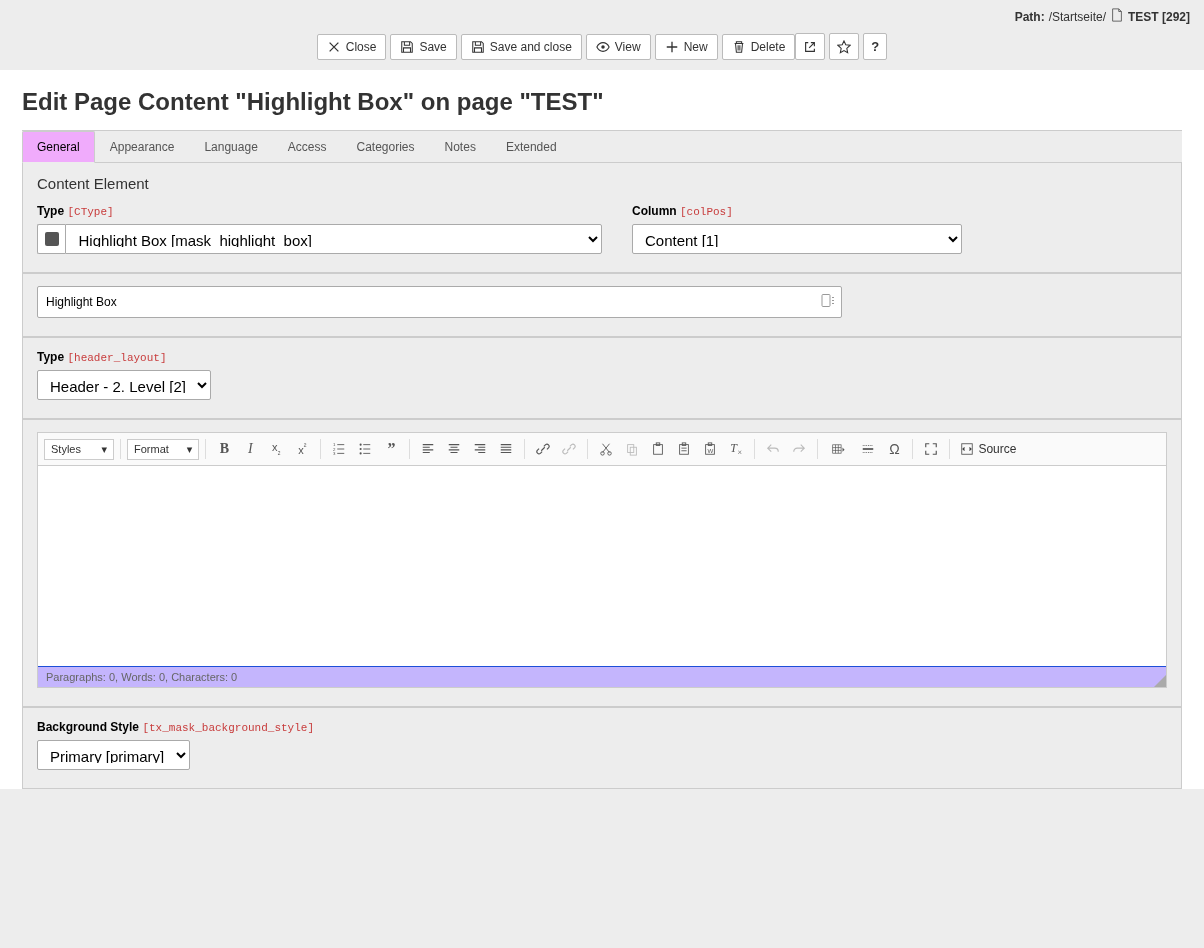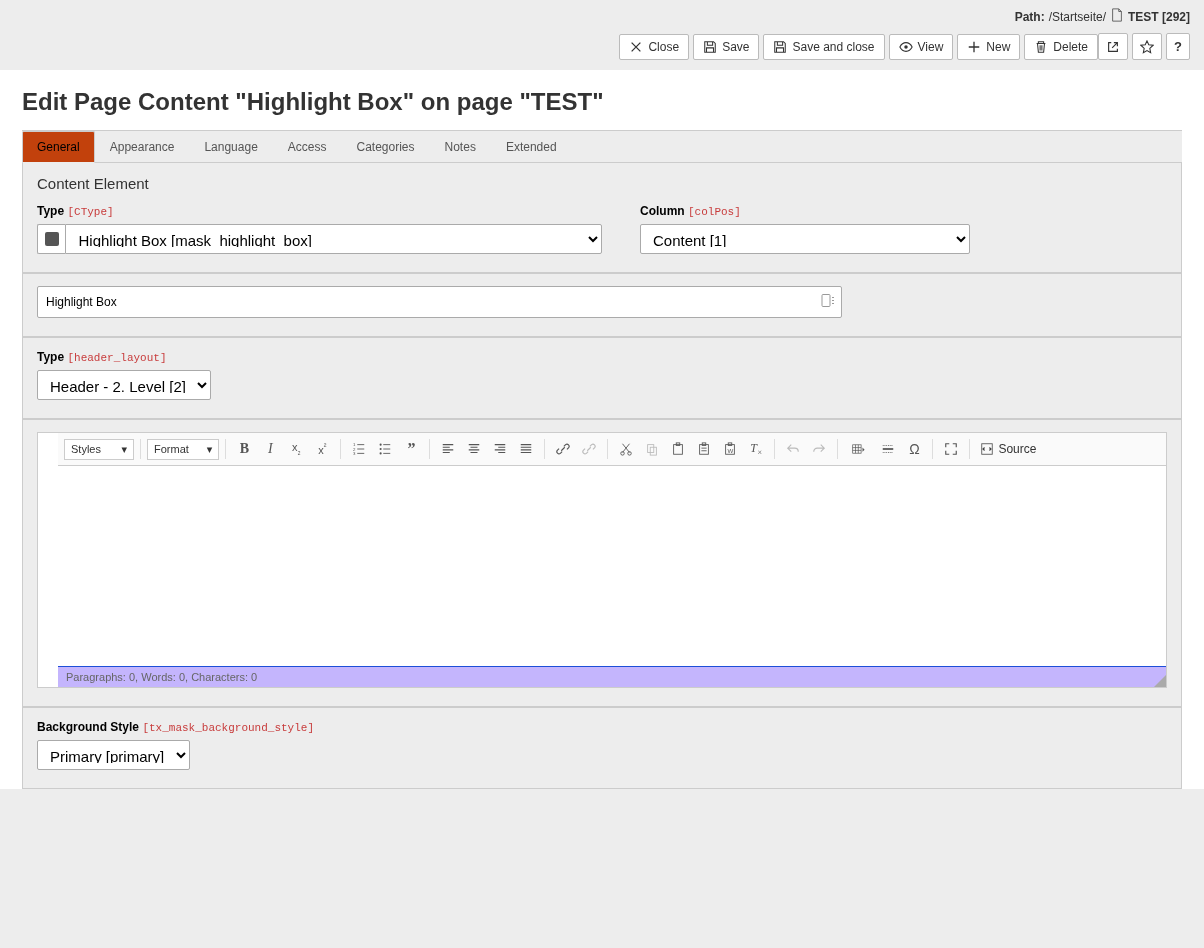--- a/index.html
+++ b/index.html
@@ -2,51 +2,51 @@
 <html><head>
 <meta charset="utf-8">
 <style>
 * { box-sizing: border-box; margin: 0; padding: 0; }
 body { font-family: -apple-system, BlinkMacSystemFont, "Segoe UI", Helvetica, Arial, sans-serif; font-size: 12px; background: #ededed; color: #333; }
 .topbar { display: flex; justify-content: flex-end; align-items: center; padding: 8px 14px 4px; font-size: 12px; }
 .topbar .path-label { font-weight: bold; margin-right: 4px; }
 .topbar a { color: #333; text-decoration: none; }
 .topbar .page-name { font-weight: bold; }
 .page-icon { display: inline-block; margin: 0 4px; }
-.toolbar { display: flex; justify-content: flex-end; align-items: center; padding: 4px 14px 10px; }
+.toolbar { display: flex; justify-content: center; align-items: center; padding: 4px 14px 10px; }
 .toolbar-left, .toolbar-right { display: flex; gap: 4px; }
 .btn { display: inline-flex; align-items: center; gap: 5px; background: #fff; border: 1px solid #bbb; border-radius: 2px; padding: 5px 9px; font-size: 12px; cursor: pointer; color: #333; }
 .btn-icon-only { padding: 5px 7px; }
 .btn svg { width: 14px; height: 14px; }
 .content { background: #fff; padding: 0; margin: 0; }
 .page-title { font-size: 24px; font-weight: 600; padding: 18px 22px 14px; background: #fff; }
 .tabs { display: flex; background: #ededed; border-top: 1px solid #ccc; border-bottom: 1px solid #ccc; margin: 0 22px; }
 .tab { padding: 8px 14px; cursor: pointer; font-size: 12px; color: #555; border: 1px solid transparent; }
-.tab.active { background: #c2410c; border: 1px solid #ccc; border-bottom-color: #ededed; margin-bottom: -1px; color: #000; border-top-left-radius: 2px; border-top-right-radius: 2px; }
+.tab.active { background: #f0abfc; border: 1px solid #ccc; border-bottom-color: #ededed; margin-bottom: -1px; color: #000; border-top-left-radius: 2px; border-top-right-radius: 2px; }
 .tab:not(.active) { border-bottom: none; }
 .form-body { margin: 0 22px; }
 .section { background: #ededed; border: 1px solid #ccc; border-top: none; padding: 12px 14px 18px; }
 .section + .section { border-top: 1px solid #ccc; }
 .section-title { font-size: 15px; font-weight: 400; margin-bottom: 12px; color: #333; }
 .field-label { font-size: 12px; margin-bottom: 6px; }
 .field-label strong { font-weight: bold; color: #000; }
 .field-label .fname { color: #c83c3c; font-family: "Courier New", monospace; font-size: 11px; }
 .row { display: flex; gap: 30px; }
-.col { flex: 1; margin-left: 8px; }
+.col { flex: 1; }
 .col-half { width: 50%; }
 .type-group { display: flex; align-items: stretch; }
 .type-icon { width: 30px; background: #fff; border: 1px solid #aaa; border-right: none; border-radius: 2px 0 0 2px; display: flex; align-items: center; justify-content: center; }
 .type-icon-inner { width: 14px; height: 14px; background: #555; border-radius: 2px; }
 select { width: 100%; padding: 6px 8px; border: 1px solid #aaa; border-radius: 2px; font-size: 15px; background: #fff; appearance: auto; height: 30px; }
 .type-group select { border-radius: 0 2px 2px 0; }
 input[type="text"] { width: 100%; padding: 10px 8px; border: 1px solid #aaa; border-radius: 2px; font-size: 12px; height: 32px; }
 .input-wrap { position: relative; }
 .input-suffix { position: absolute; right: 6px; top: 50%; transform: translateY(-50%); color: #888; }
 .w-auto select { width: auto; min-width: 150px; }
-.rte-wrapper { border: 1px solid #ccc; background: #fff; padding-left: 20px; }
+.rte-wrapper { border: 1px solid #ccc; background: #fff; }
 .rte-toolbar { display: flex; align-items: center; flex-wrap: wrap; padding: 4px 6px; border-bottom: 1px solid #ccc; background: #fafafa; gap: 2px; }
 .rte-combo { display: inline-flex; align-items: center; border: 1px solid #ccc; padding: 3px 6px; font-size: 11px; background: #fff; min-width: 70px; justify-content: space-between; gap: 18px; cursor: pointer; }
 .rte-sep { width: 1px; height: 20px; background: #ddd; margin: 0 4px; }
 .rte-btn { width: 24px; height: 24px; display: inline-flex; align-items: center; justify-content: center; cursor: pointer; color: #555; border-radius: 2px; }
 .rte-btn.disabled { color: #bbb; cursor: default; }
 .rte-btn svg { width: 14px; height: 14px; }
 .rte-source { display: inline-flex; align-items: center; gap: 4px; font-size: 12px; cursor: pointer; padding: 0 4px; }
 .rte-area { min-height: 200px; background: #fff; }
 .rte-footer { border-top: 1px solid #1d4ed8; padding: 4px 8px; font-size: 11px; color: #666; text-align: left; background: #c4b5fd; position: relative; }
 .rte-resize { position: absolute; right: 0; bottom: 0; width: 0; height: 0; border-style: solid; border-width: 0 0 12px 12px; border-color: transparent transparent #aaa transparent; }

